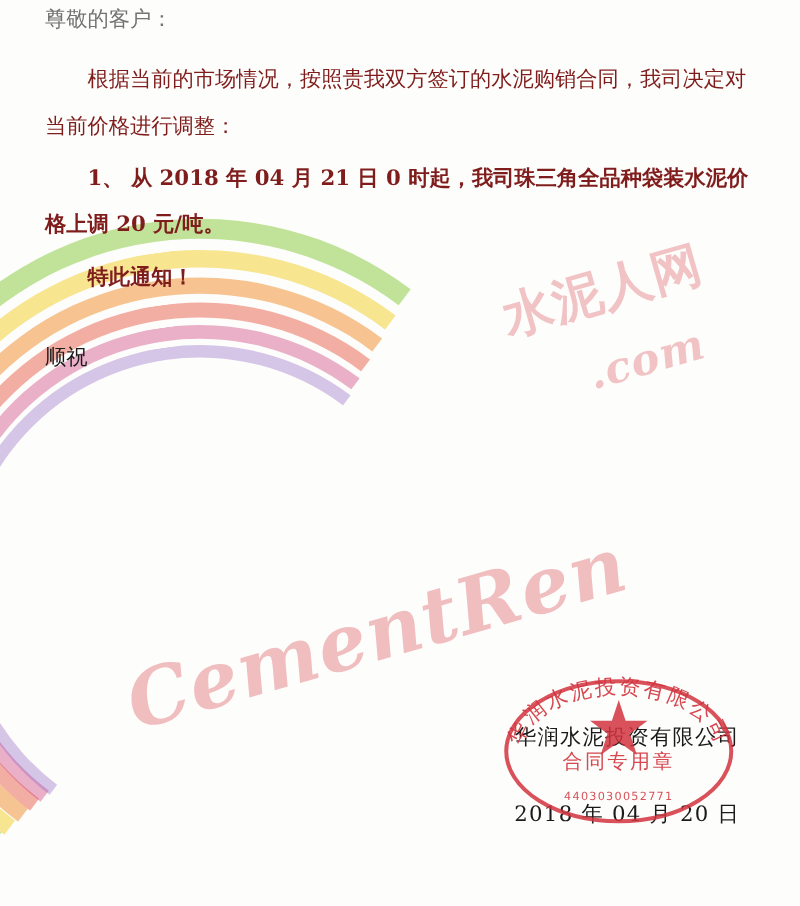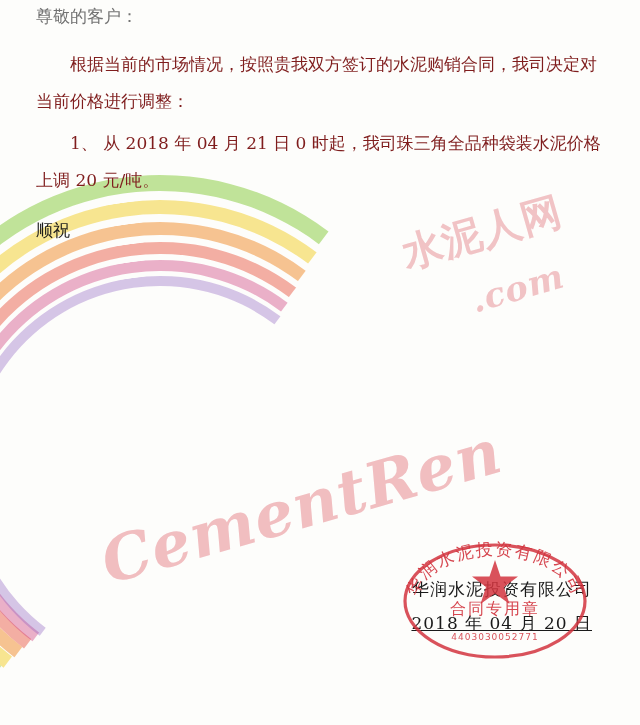--- a/index.html
+++ b/index.html
@@ -106,26 +106,26 @@
     margin: 0 0 14px 0;
     line-height: 1.9;
   }
   .para {
     font-size: 17px;
     color: #7f1d1d;
     line-height: 2.15;
     margin: 0 0 6px 0;
     text-indent: 2em;
   }
-  .para.indent3 { text-indent: 2em; }
+  .para.indent3 { text-indent: 2em; font-weight: bold; }
   .sign-block {
     font-size: 17px;
     color: #1a1a1a;
     line-height: 2.1;
-    margin-top: 15px;
+    margin-top: 28px;
   }
   .sign-line2 { text-indent: 2em; }
 
   
   .stamp {
     position: absolute;
     left: 400px;
     top: 540px;
     width: 190px;
     height: 122px;
@@ -136,21 +136,21 @@
 
   .footer-line {
     position: absolute;
     right: 40px;
     z-index: 6;
     font-size: 17px;
     color: #1a1a1a;
     letter-spacing: 1px;
   }
   .footer-company { top: 578px; right: 48px; }
-  .footer-date { top: 612px; right: 48px; text-decoration: underline; }
+  .footer-date { top: 640px; right: 48px; }
 </style>
 </head>
 <body>
 
 <div id="page">
 
   <div class="rainbow-wrap">
     <div class="arc arc1"></div>
     <div class="arc arc2"></div>
     <div class="arc arc3"></div>
@@ -162,20 +162,21 @@
   <div class="wm-text wm-main">CementRen</div>
   <div class="wm-text wm-cn">水泥人网</div>
   <div class="wm-text wm-dotcom">.com</div>
 
   <div class="doc">
 
     <div class="salutation">尊敬的客户：</div>
 
     <div class="para">根据当前的市场情况，按照贵我双方签订的水泥购销合同，我司决定对当前价格进行调整：</div>
     <div class="para indent3">1、  从 2018 年 04 月 21 日 0 时起，我司珠三角全品种袋装水泥价格上调 20 元/吨。</div>
+    <div class="para indent3">特此通知！</div>
 
     <div class="sign-block">顺祝</div>
   </div>
 
   <div class="stamp">
     <svg width="190" height="122" viewBox="0 0 190 122">
       <ellipse cx="95" cy="61" rx="90" ry="56" fill="none" stroke="#d2343e" stroke-width="3.2" opacity="0.85"></ellipse>
       <path id="arcTop" d="M 17 61 A 78 46 0 0 1 173 61" fill="none" stroke="none"></path>
       <text font-size="17" fill="#d2343e" opacity="0.9" font-family="'DejaVu Sans','Liberation Sans',sans-serif" letter-spacing="2">
         <textPath href="#arcTop" startOffset="50%" text-anchor="middle">华润水泥投资有限公司</textPath>

